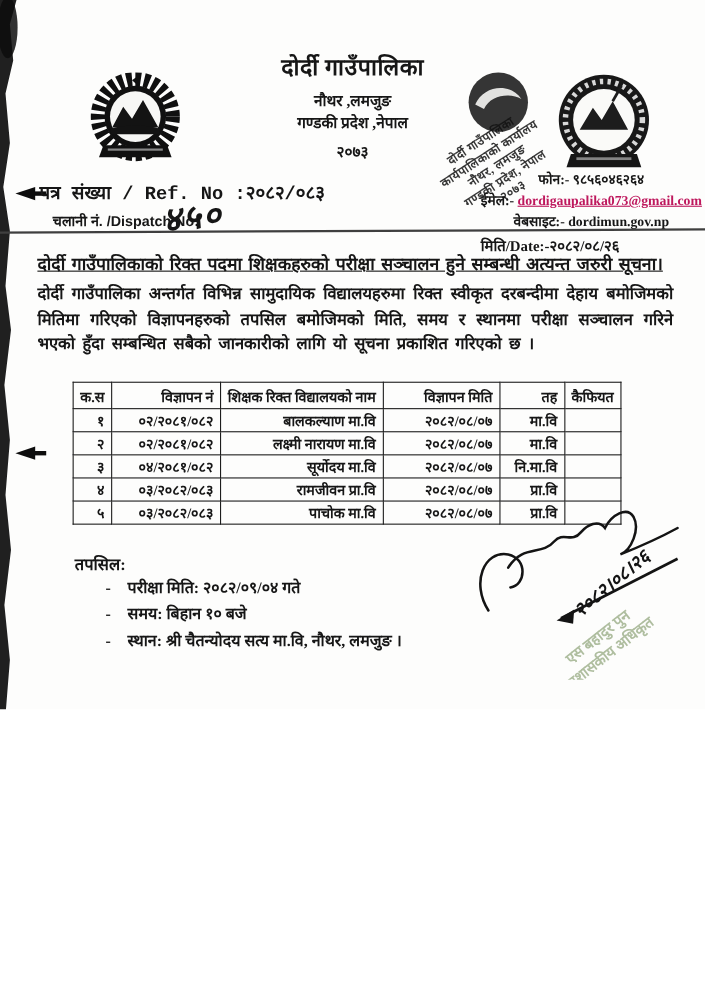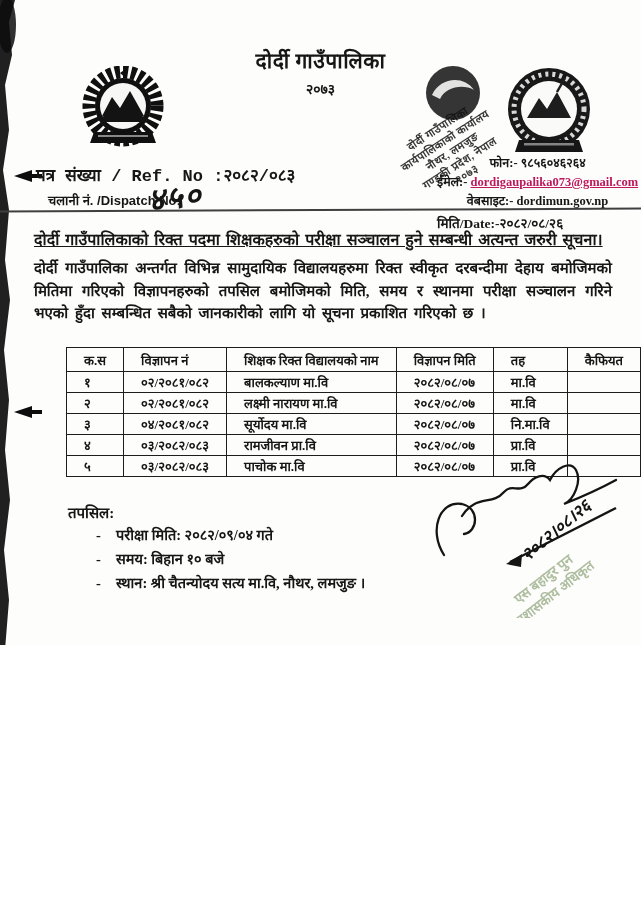--- a/index.html
+++ b/index.html
@@ -34,21 +34,21 @@
 
   
   .subject { left:34px; top:228px; width:580px; font-size:16px; font-weight:700;
              text-decoration:underline; word-spacing:2px; }
   .body-par { left:34px; top:257px; width:578px; font-size:15px; line-height:22.5px;
               font-weight:600; text-align:justify; word-spacing:3px; }
 
   
   table.vac { left:66px; top:347px; border-collapse:collapse; table-layout:fixed;
               font-size:13px; font-weight:600; }
-  table.vac th, table.vac td { border:1.8px solid #1d1d1d; padding:1px 17px; text-align:left;
+  table.vac th, table.vac td { border:1.8px solid #1d1d1d; padding:1px 6px; text-align:right;
               overflow:hidden; white-space:nowrap; }
   table.vac th { height:24px; font-weight:700; }
   table.vac td { height:19px; }
 
   
   .tap-title { left:68px; top:502px; font-size:15px; font-weight:700; }
   .tap-item  { font-size:14.5px; font-weight:600; line-height:24px; }
   .tap-list  { left:96px; top:523px; }
   .tap-dash  { display:inline-block; width:20px; }
 
@@ -97,20 +97,24 @@
     <circle cx="41" cy="40" r="23" fill="#f7f7f5"></circle>
     <path d="M20,50 L30,31 L38,42 L48,25 L62,50 Z" fill="#131313"></path>
     <path d="M19,51 C30,47 52,47 63,51 L63,56 L19,56 Z" fill="#131313"></path>
     <polygon points="38,7 45,2 45,13" fill="#101010"></polygon>
     <path d="M12,66 L70,66 L74,77 L8,77 Z" fill="#101010"></path>
     <rect x="16" y="69" width="50" height="2" fill="#d9d9d9" opacity=".6"></rect>
   </svg>
 
   <div class="abs hdr-center">
     <div class="hdr-muni">दोर्दी गाउँपालिका</div>
+    <div class="hdr-addr">
+      <div>नौथर ,लमजुङ</div>
+      <div>गण्डकी प्रदेश ,नेपाल</div>
+    </div>
     <div class="hdr-year">२०७३</div>
   </div>
 
   <div class="abs ink-stamp">
     <svg style="position:absolute;left:56px;top:6px" width="62" height="62" viewBox="0 0 62 62">
       <circle cx="31" cy="31" r="27" fill="#141414" opacity=".86"></circle>
       <path d="M10,33 C18,15 42,13 52,28 C42,22 24,24 18,37 Z" fill="#f5f5f3" opacity=".9"></path>
     </svg>
     <div class="stx">
       <div>दोर्दी गाउँपालिका</div>

